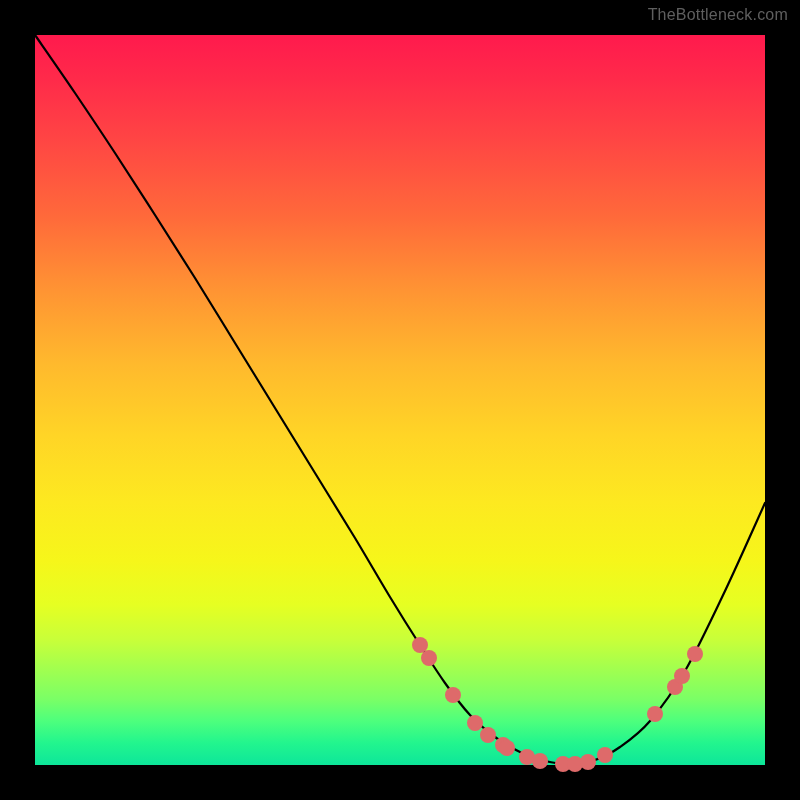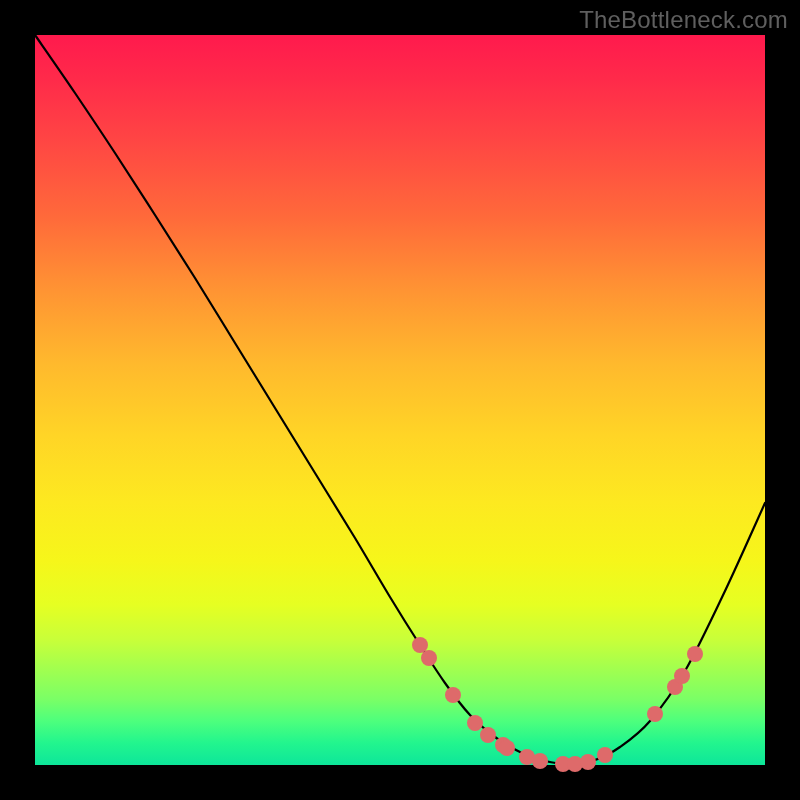--- a/index.html
+++ b/index.html
@@ -44,21 +44,21 @@
       #4dff7d 94%,
       #22f58e 97%,
       #0de69a 100%
     );
   }
   .attribution {
     position: absolute;
     top: 6px;
     right: 12px;
     color: #5f5f5f;
-    font-size: 24px;
+    font-size: 16px;
     letter-spacing: 0.2px;
   }
   svg.curve {
     position: absolute;
     left: 0;
     top: 0;
     width: 730px;
     height: 730px;
     overflow: visible;
   }

